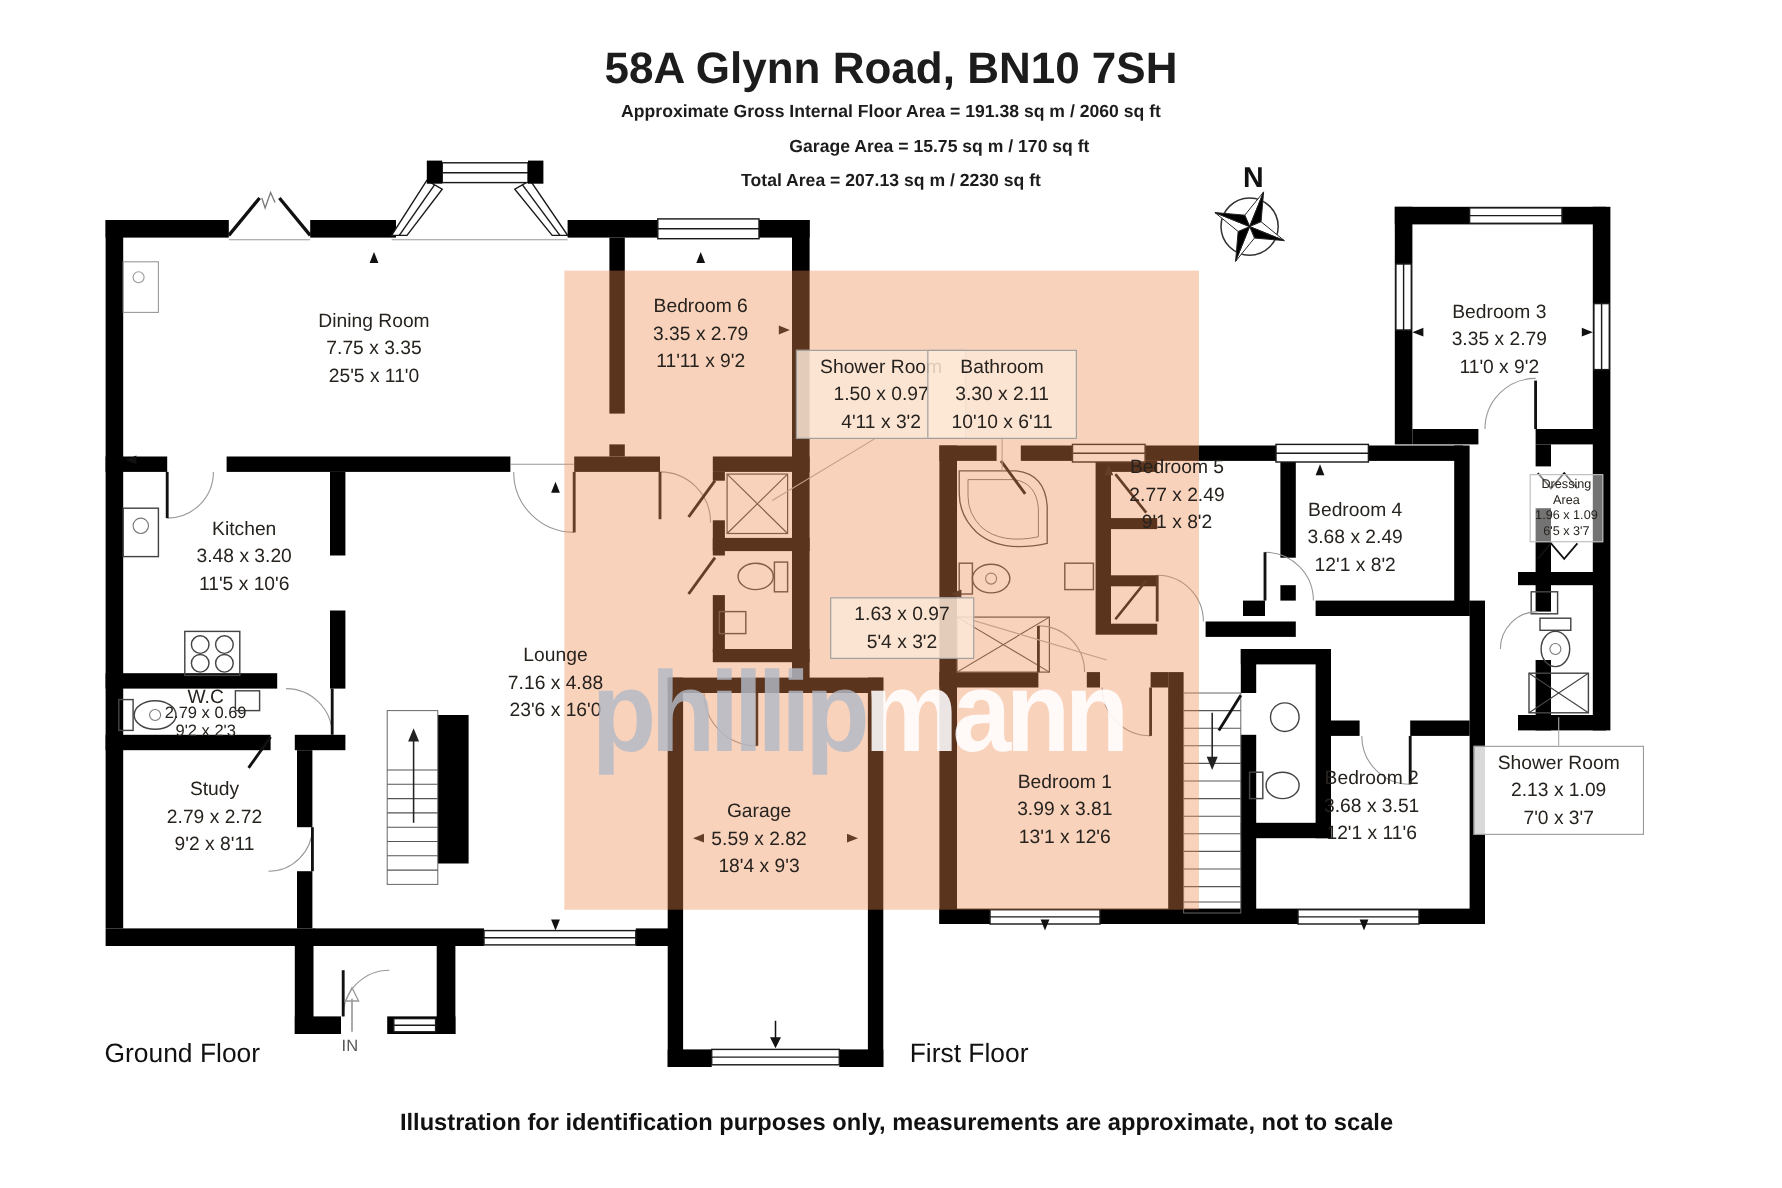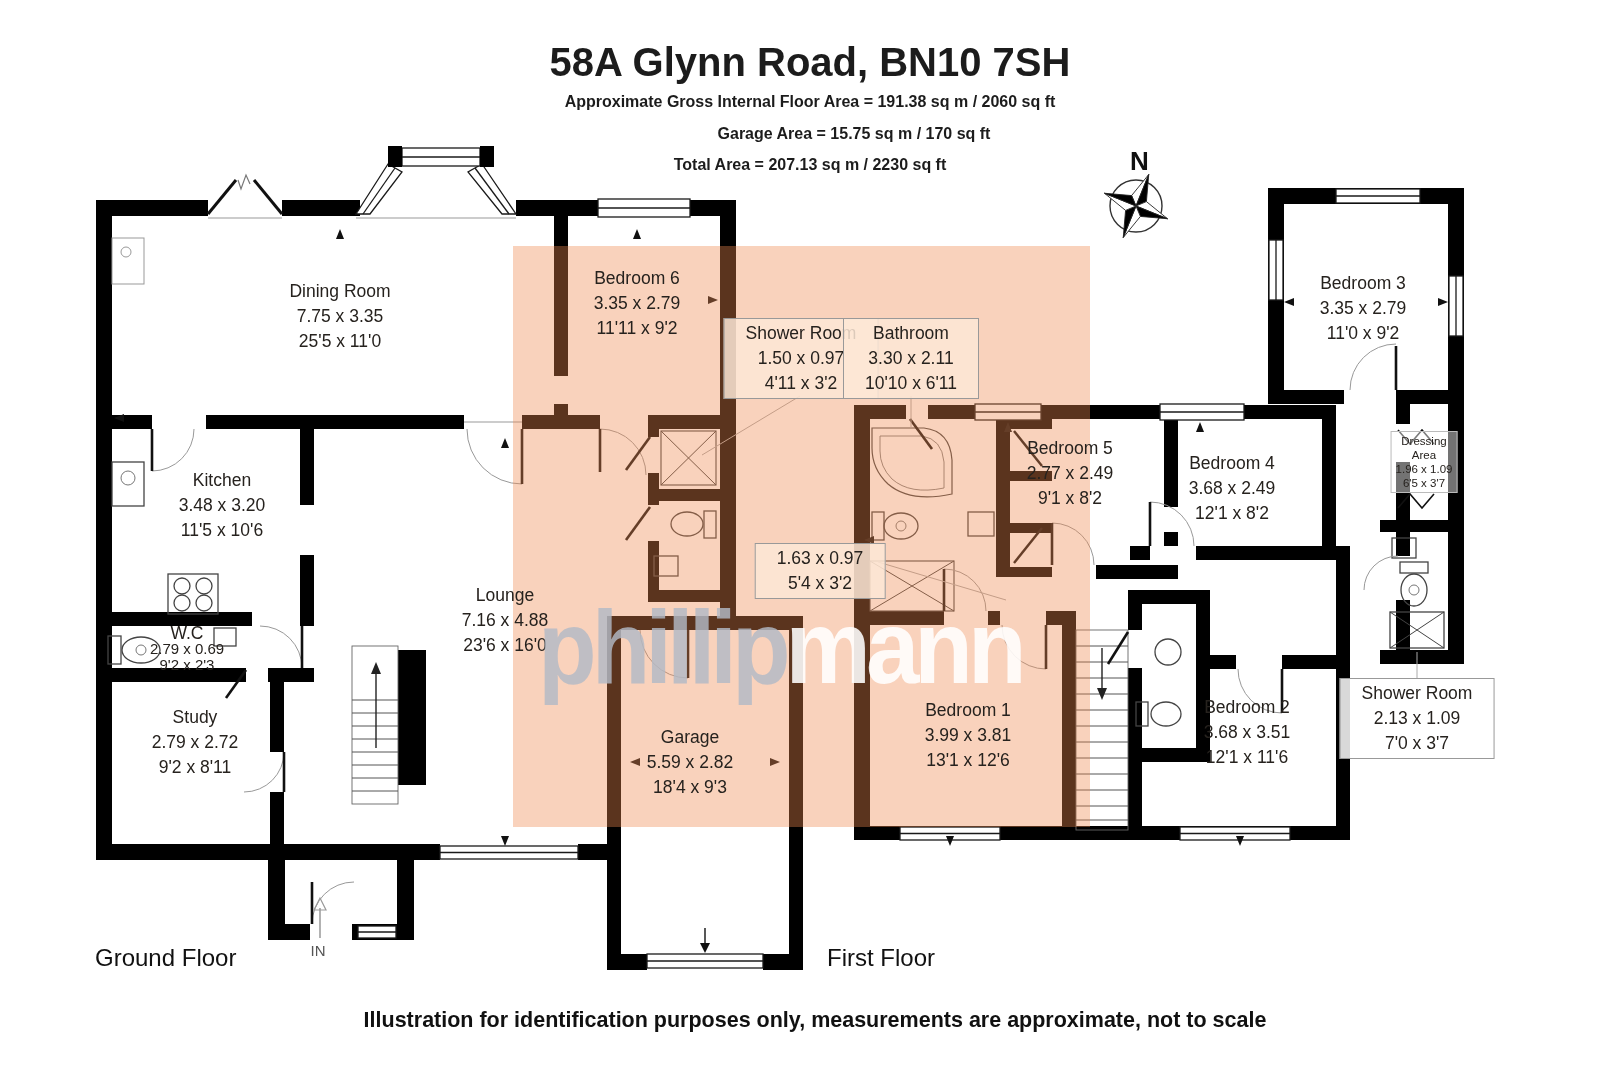--- a/index.html
+++ b/index.html
@@ -404,21 +404,21 @@
     </div>
     <div class="room-label boxed" style="left:820px;top:543px">
       <div>1.63 x 0.97</div>
       <div>5'4 x 3'2</div>
     </div>
     <div class="room-label" style="left:690px;top:725px">
       <div class="rl-name">Garage</div>
       <div>5.59 x 2.82</div>
       <div>18'4 x 9'3</div>
     </div>
-    <div class="room-label" style="left:1070px;top:436px">
+    <div class="room-label" style="left:1070px;top:412px">
       <div class="rl-name">Bedroom 5</div>
       <div>2.77 x 2.49</div>
       <div>9'1 x 8'2</div>
     </div>
     <div class="room-label" style="left:1232px;top:451px">
       <div class="rl-name">Bedroom 4</div>
       <div>3.68 x 2.49</div>
       <div>12'1 x 8'2</div>
     </div>
     <div class="room-label" style="left:1363px;top:271px">

